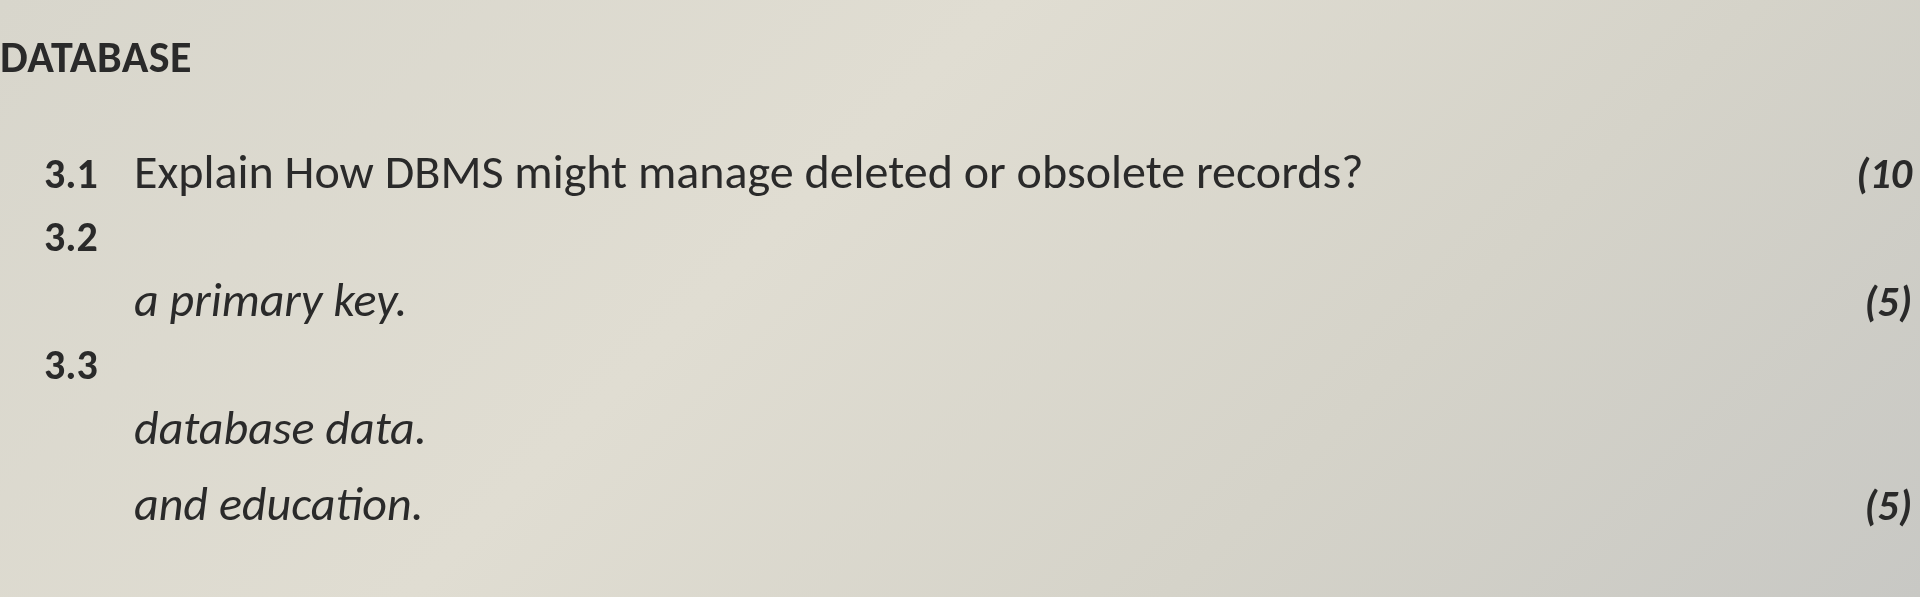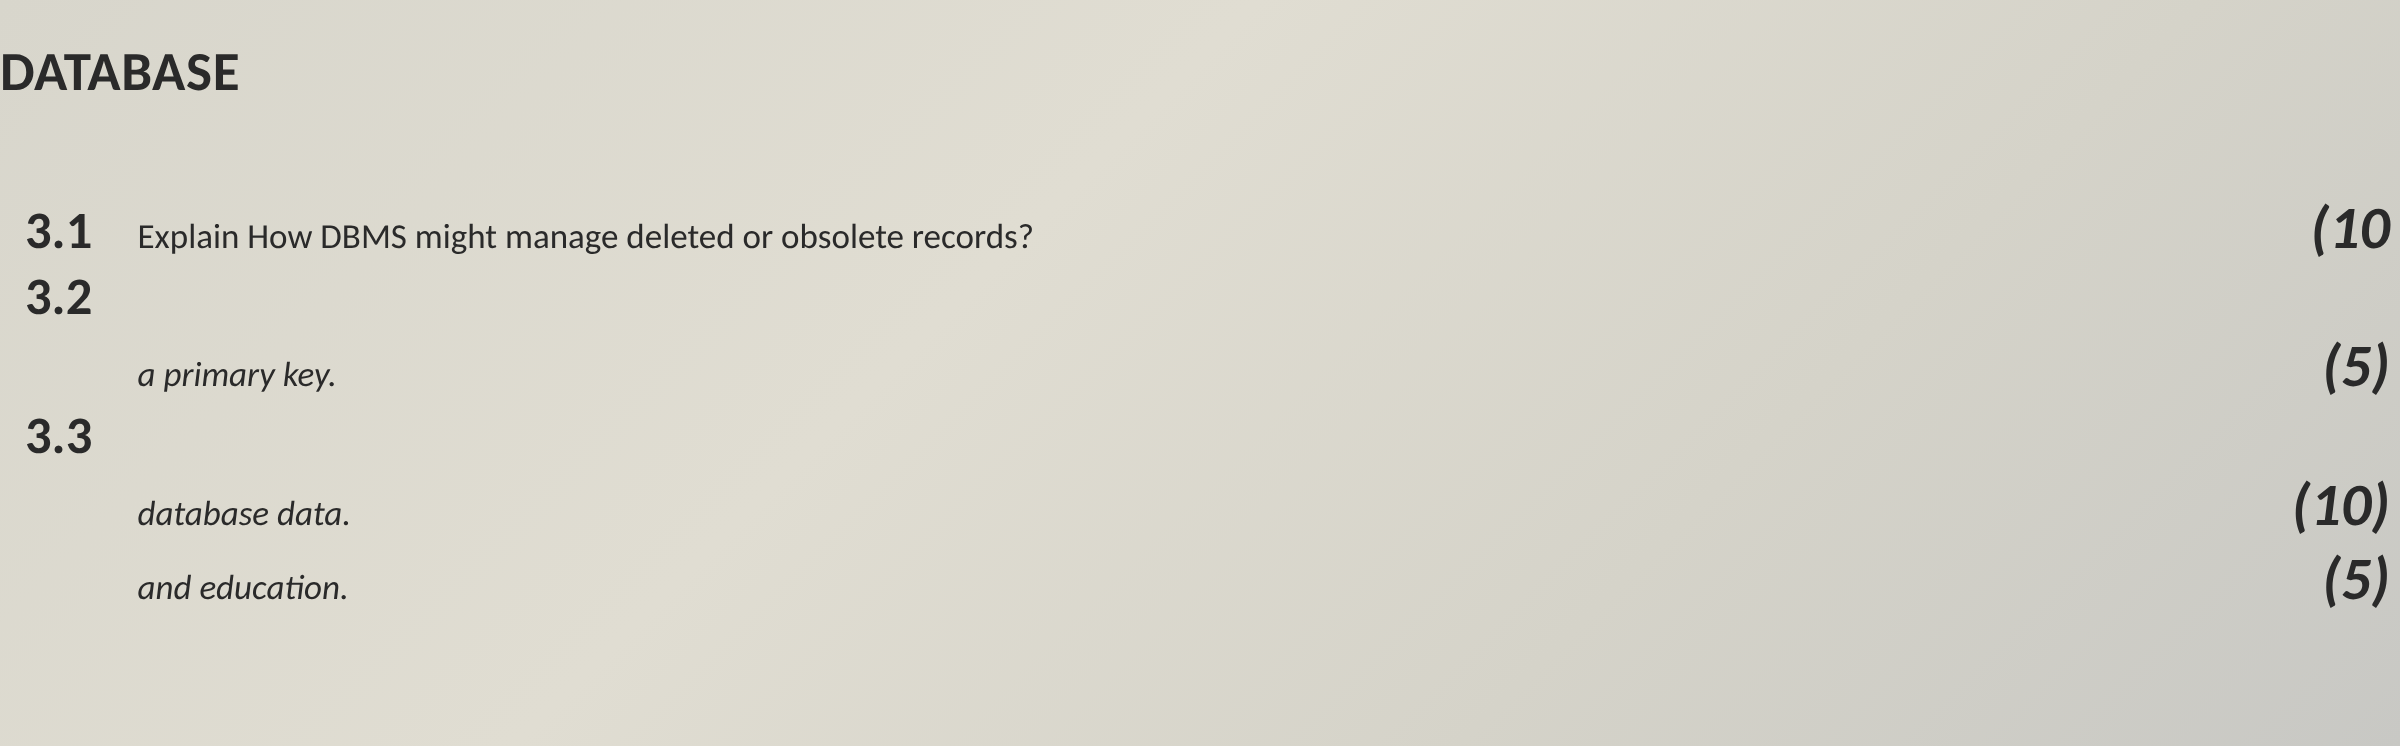--- a/index.html
+++ b/index.html
@@ -16,50 +16,50 @@
       overflow: hidden;
       position: relative;
     }
     .page {
       padding: 30px 0 0 0;
     }
     .heading {
       font-size: 44px;
       font-weight: bold;
       margin-left: 0;
-      margin-bottom: 68px;
+      margin-bottom: 50px;
       letter-spacing: 0.5px;
     }
     .marks {
-      font-size: 48px;
+      font-size: 42px;
       font-weight: bold;
       font-style: italic;
       white-space: nowrap;
       padding-left: 20px;
       padding-right: 8px;
     }
     .row {
       display: flex;
       justify-content: space-between;
       align-items: baseline;
-      padding-left: 20px;
+      padding-left: 44px;
       padding-right: 0;
     }
     .row .left {
       display: flex;
       align-items: baseline;
       flex: 1;
     }
     .num {
       font-size: 42px;
       font-weight: bold;
       min-width: 90px;
     }
     .txt {
-      font-size: 28px;
+      font-size: 48px;
       line-height: 1.6;
     }
     .indent {
       padding-left: 90px;
       font-style: italic;
     }
   </style>
 </head>
 <body>
 
@@ -92,21 +92,20 @@
     <div class="left">
       <span class="num">3.3</span>
     </div>
     <span class="marks"></span>
   </div>
 
   <div class="row">
     <div class="left indent">
       <span class="txt">database data.</span>
     </div>
-    <span class="marks">(10)</span>
   </div>
 
 
   <div class="row">
     <div class="left indent">
       <span class="txt">and education.</span>
     </div>
     <span class="marks">(5)</span>
   </div>
 

